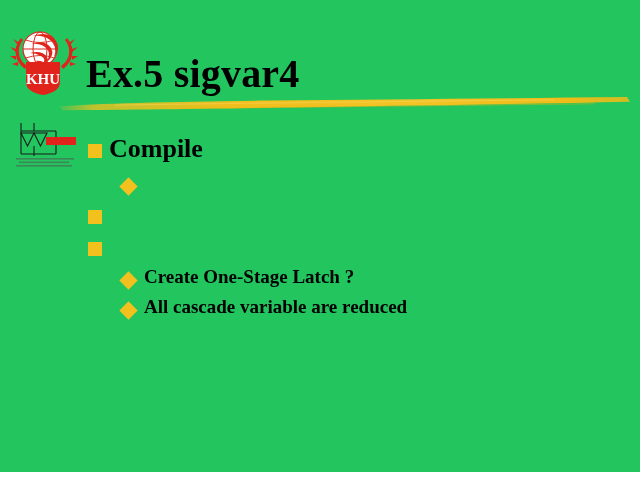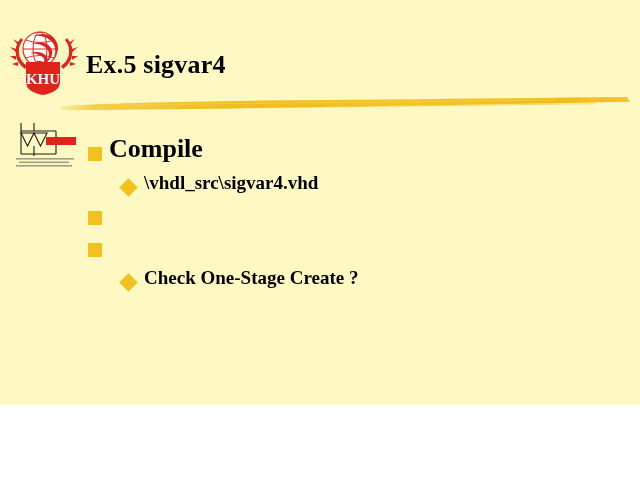--- a/index.html
+++ b/index.html
@@ -4,42 +4,42 @@
 <title>Slide</title>
 <style>
   html, body {
     margin: 0;
     padding: 0;
     background: #ffffff;
   }
   #slide {
     position: relative;
     width: 640px;
-    height: 405px;
-    background: #fef9c3;
+    height: 472px;
+    background: #22c55e;
     overflow: hidden;
     font-family: "Liberation Serif", "DejaVu Serif", serif;
   }
 
   
   .khu-logo {
     position: absolute;
     left: 9px;
     top: 24px;
     width: 70px;
     height: 72px;
   }
   .khu-logo svg { display: block; width: 70px; height: 72px; }
 
   
   .slide-title {
     position: absolute;
     left: 86px;
     top: 50px;
-    font-size: 26px;
+    font-size: 40px;
     font-weight: bold;
     color: #000000;
     letter-spacing: 0.2px;
     white-space: nowrap;
   }
 
   
   .brush-rule {
     position: absolute;
     left: 55px;
@@ -62,21 +62,21 @@
 
   
   .body-block {
     position: absolute;
     left: 88px;
     top: 134px;
     width: 540px;
   }
   .bullet-row {
     display: flex;
-    align-items: center;
+    align-items: flex-start;
     white-space: nowrap;
   }
   .bullet-row.level1 { margin-bottom: 2px; }
   .bullet-row.level2 { margin-left: 34px; }
 
   
   .marker-square {
     flex: 0 0 auto;
     width: 14px;
     height: 14px;
@@ -201,39 +201,42 @@
 
     <div class="bullet-row level1">
       <span class="marker-square"></span>
       <span class="bullet-text">Compile</span>
     </div>
 
     <div class="sp-a"></div>
 
     <div class="bullet-row level2">
       <span class="marker-diamond"></span>
-      <span class="bullet-text">\vhdl_src\sigvar4.vhd</span>
     </div>
 
     <div class="sp-b"></div>
 
     <div class="bullet-row level1">
       <span class="marker-square"></span>
     </div>
 
     <div class="sp-a"></div>
 
     <div class="bullet-row level1">
       <span class="marker-square"></span>
     </div>
 
     <div class="sp-c"></div>
 
     <div class="bullet-row level2">
       <span class="marker-diamond"></span>
-      <span class="bullet-text">Check One-Stage Create ?</span>
+      <span class="bullet-text">Create One-Stage Latch ?</span>
     </div>
 
     <div class="sp-c"></div>
 
+    <div class="bullet-row level2">
+      <span class="marker-diamond"></span>
+      <span class="bullet-text">All cascade variable are reduced</span>
+    </div>
 
   </div>
 </div>
 
 </body></html>

